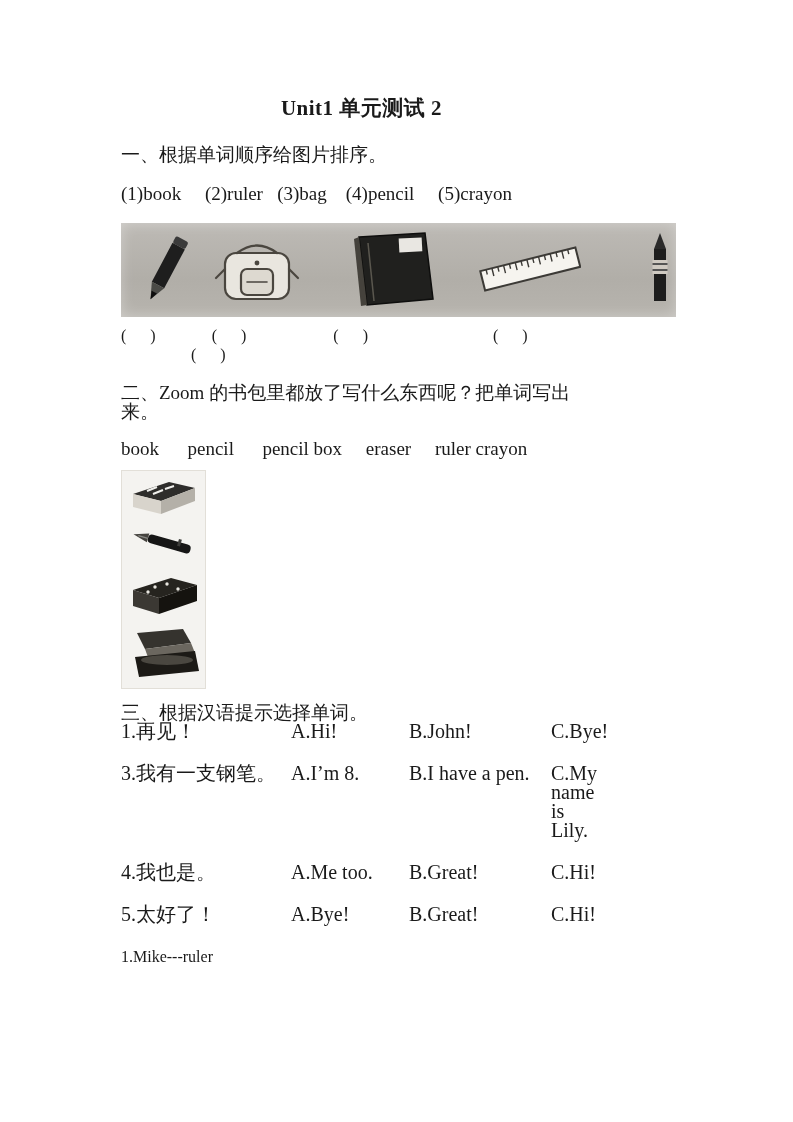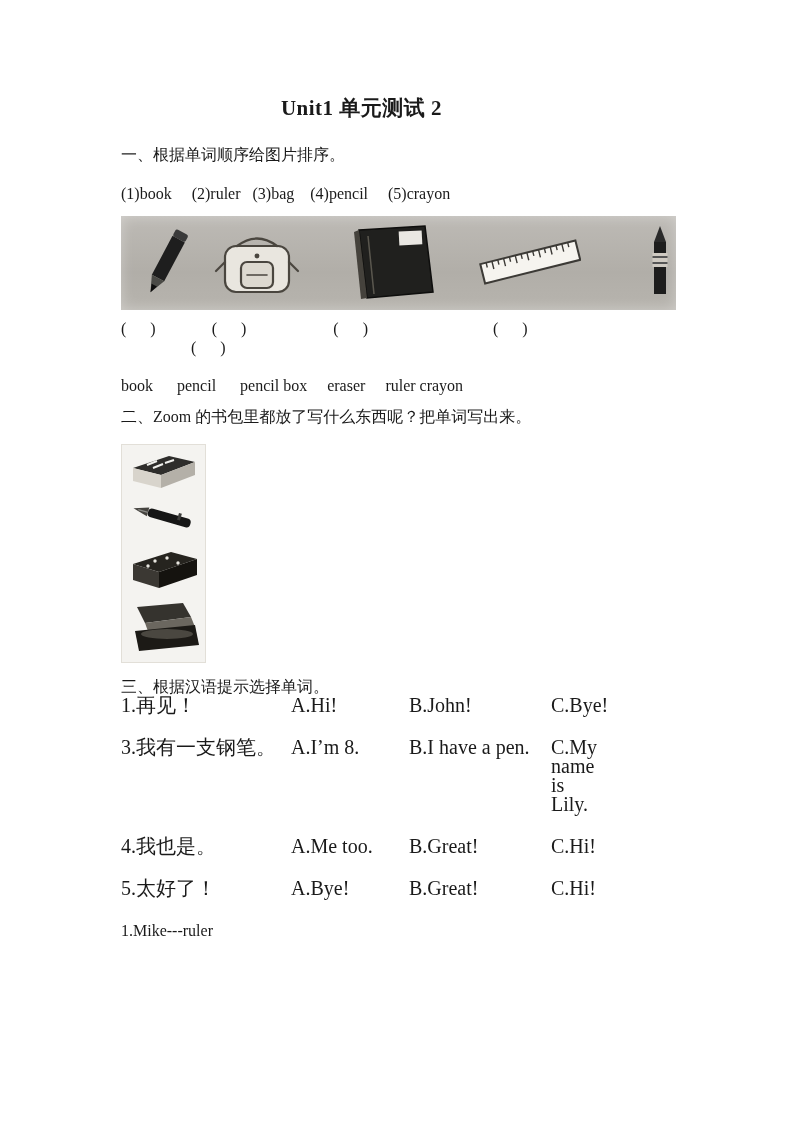--- a/index.html
+++ b/index.html
@@ -8,25 +8,25 @@
     font-family:"Liberation Serif","DejaVu Serif",serif;
     color:#1a1a1a; position:relative;
   }
   .page { width:719px; height:1122px; padding:96px 117px 0 121px; }
 
   .title {
     font-size:21px; font-weight:bold; text-align:center;
     line-height:24px; margin-bottom:25px; letter-spacing:.5px;
   }
   .line {
-    font-size:16px; line-height:19px; white-space:pre-wrap;
+    font-size:19px; line-height:19px; white-space:pre-wrap;
   }
   .mb20 { margin-bottom:20px; }
   .mb18 { margin-bottom:18px; }
-  .mb13 { margin-bottom:13px; }
+  .mb13 { margin-bottom:20px; }
   .mb12 { margin-bottom:12px; }
   .mb26 { }
 
   
   .strip1 {
     position:relative; width:555px; height:94px; margin-bottom:9px;
     background:linear-gradient(180deg,#bdbab5 0%,#b1aea8 60%,#b7b4ae 100%);
     box-shadow:inset 0 0 14px rgba(255,255,255,.35);
   }
   .strip1 svg { position:absolute; }
@@ -113,22 +113,22 @@
   </div>
 
   <div class="blanks">
     <span class="blank">(      )</span>
     <span class="blank">(      )</span>
     <span class="blank">(      )</span>
     <span class="blank">(      )</span>
     <span class="blank">(      )</span>
   </div>
 
+  <div class="line mb18">二、Zoom 的书包里都放了写什么东西呢？把单词写出来。</div>
   <div class="line mb12">book      pencil      pencil box     eraser     ruler crayon</div>
-  <div class="line mb18">二、Zoom 的书包里都放了写什么东西呢？把单词写出来。</div>
 
   <div class="strip2">
     <svg width="78" height="46" viewBox="0 0 78 46">
       <polygon points="8,20 44,8 70,14 36,27" fill="#2e2d2b"></polygon>
       <polygon points="8,20 36,27 36,40 8,33" fill="#d8d4cc"></polygon>
       <polygon points="36,27 70,14 70,27 36,40" fill="#b4b0a8"></polygon>
       <path d="M22,17 l10,-4 M28,20 l10,-4 M40,15 l9,-3" stroke="#efefec" stroke-width="2" fill="none"></path>
     </svg>
     <svg width="78" height="42" viewBox="0 0 78 42">
       <g transform="rotate(16 39 21)">

